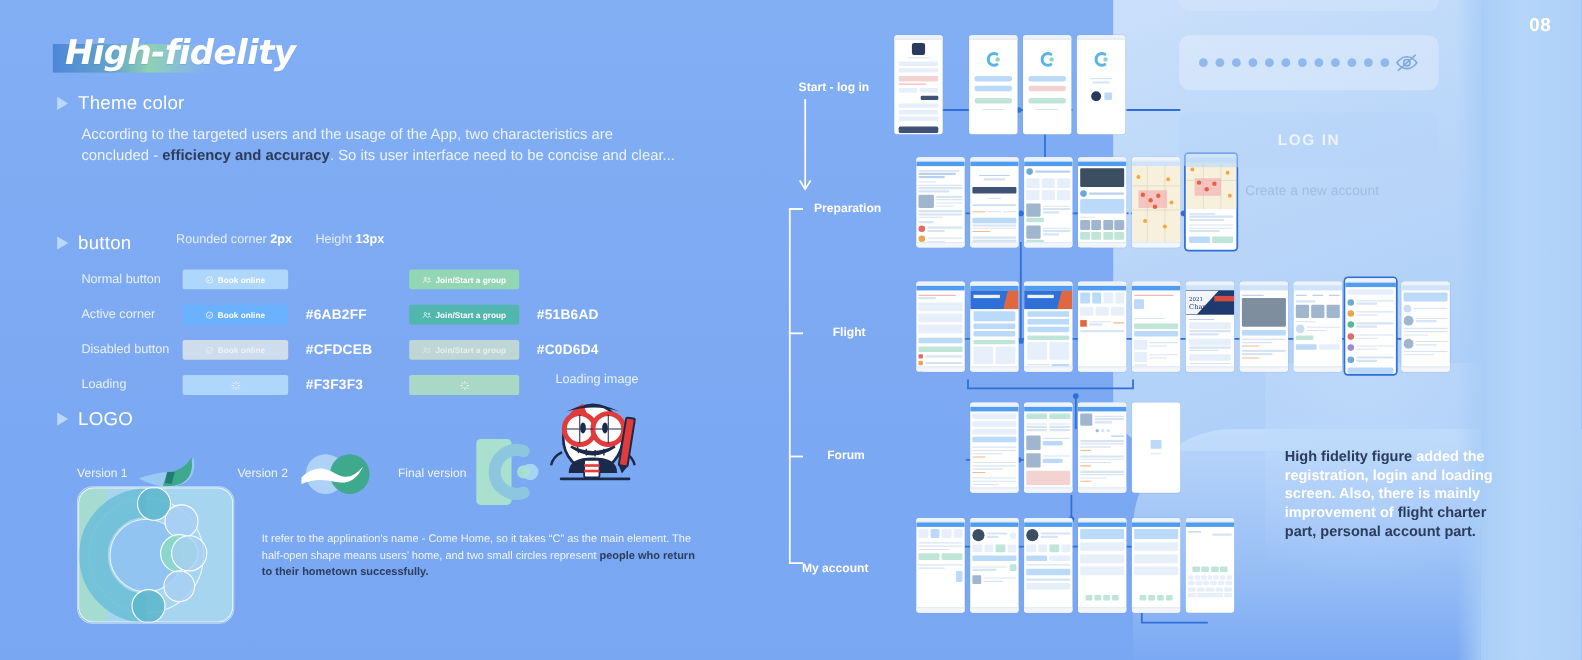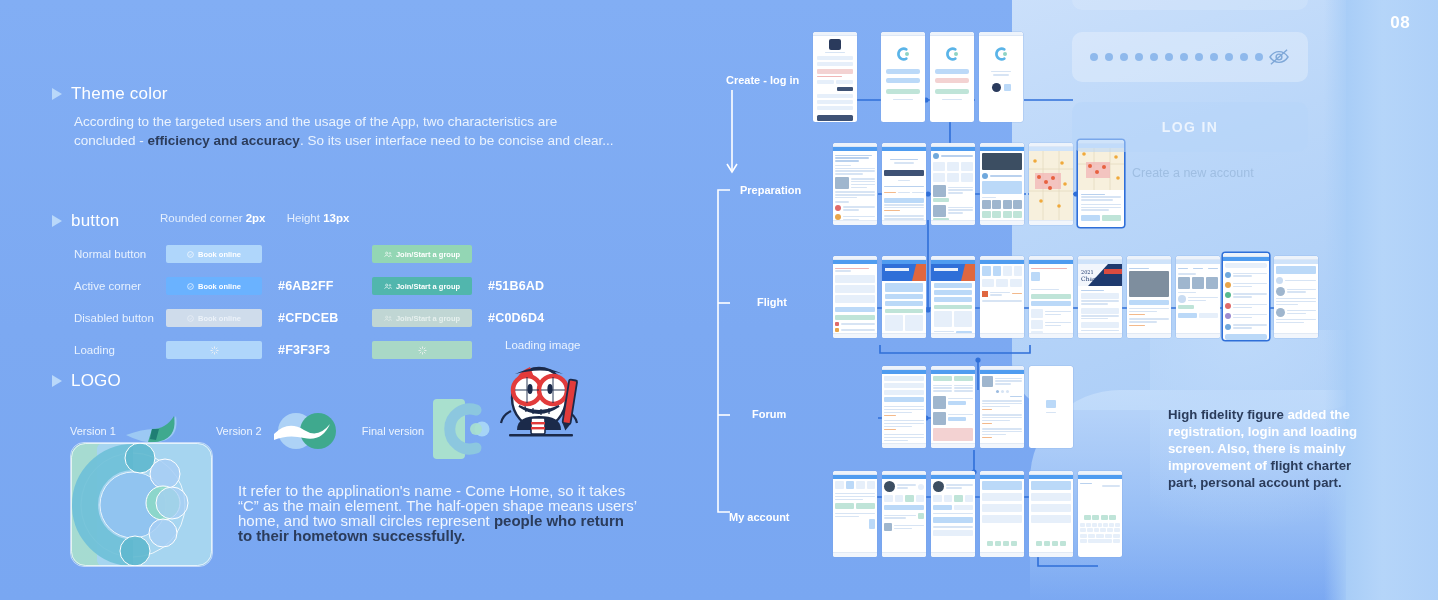--- a/index.html
+++ b/index.html
@@ -99,21 +99,21 @@
   .logo-cap{color:#EDF4FE;font-size:11px;margin-right:8px;white-space:nowrap;}
   .logo-slot{margin-right:10px;}
 
   
   .logo-card{
     position:absolute;left:70px;top:442px;width:141px;height:123px;
     border-radius:14px;overflow:hidden;border:1px solid rgba(255,255,255,.55);
   }
   .logo-note{
     position:absolute;left:238px;top:483px;width:400px;
-    color:#F0F6FE;font-size:15px;line-height:15px;
+    color:#F0F6FE;font-size:10px;line-height:15px;
   }
   .logo-note b{color:#2B3C5B;font-weight:700;}
 
   
   .rail{position:absolute;left:700px;top:60px;width:120px;height:480px;}
   .rail-label{
     position:absolute;color:#FFFFFF;font-size:11px;font-weight:700;white-space:nowrap;
   }
 
   
@@ -170,20 +170,24 @@
 
   <div class="bg-base"></div>
   <div class="bg-rightpanel"></div>
   <div class="bg-lowerwash"></div>
   <div class="bg-rightpanel2"></div>
   <div class="bg-rightstrip-edge"></div>
   <div class="bg-rightstrip"></div>
 
   <div class="page-no">08</div>
 
+  <div class="title-wrap">
+    <div class="title-bar"></div>
+    <div class="title-text">High-fidelity</div>
+  </div>
 
   <div class="sec" style="left:52px;top:84px;">
     <span class="tri"></span>
     <span class="sec-label">Theme color</span>
   </div>
 
   <div class="para">
     <span>According to the targeted users and the usage of the App, two characteristics are</span><br>
     <span>concluded - </span><b>efficiency and accuracy</b><span>. So its user interface need to be concise and clear...</span>
   </div>
@@ -398,21 +402,21 @@
     <span>It refer to the applination's name - Come Home, so it takes “C” as the main element. The half-open shape means users’ home, and two small circles represent </span><b>people who return to their hometown successfully.</b>
   </div>
 
   <svg class="rail" viewBox="0 0 120 480">
     <line x1="32" y1="30" x2="32" y2="110" stroke="#FFFFFF" stroke-width="1.6"></line>
     <path d="M27 104l5 8 5-8" fill="none" stroke="#FFFFFF" stroke-width="1.6"></path>
     <path d="M30 130h-12v322h12" fill="none" stroke="#FFFFFF" stroke-width="1.6"></path>
     <line x1="18" y1="243" x2="30" y2="243" stroke="#FFFFFF" stroke-width="1.6"></line>
     <line x1="18" y1="355" x2="30" y2="355" stroke="#FFFFFF" stroke-width="1.6"></line>
   </svg>
-  <div class="rail-label" style="left:726px;top:74px;">Create - log in</div>
+  <div class="rail-label" style="left:726px;top:74px;">Start - log in</div>
   <div class="rail-label" style="left:740px;top:184px;">Preparation</div>
   <div class="rail-label" style="left:757px;top:296px;">Flight</div>
   <div class="rail-label" style="left:752px;top:408px;">Forum</div>
   <div class="rail-label" style="left:729px;top:511px;">My account</div>
 
   <div class="board">
     <svg width="540" height="600" viewBox="0 0 540 600" style="position:absolute;left:0;top:0;">
       <g stroke="#2F6FD8" stroke-width="1.6" fill="none">
         <path d="M48 100h70"></path>
           <path d="M118 100h49"></path>

